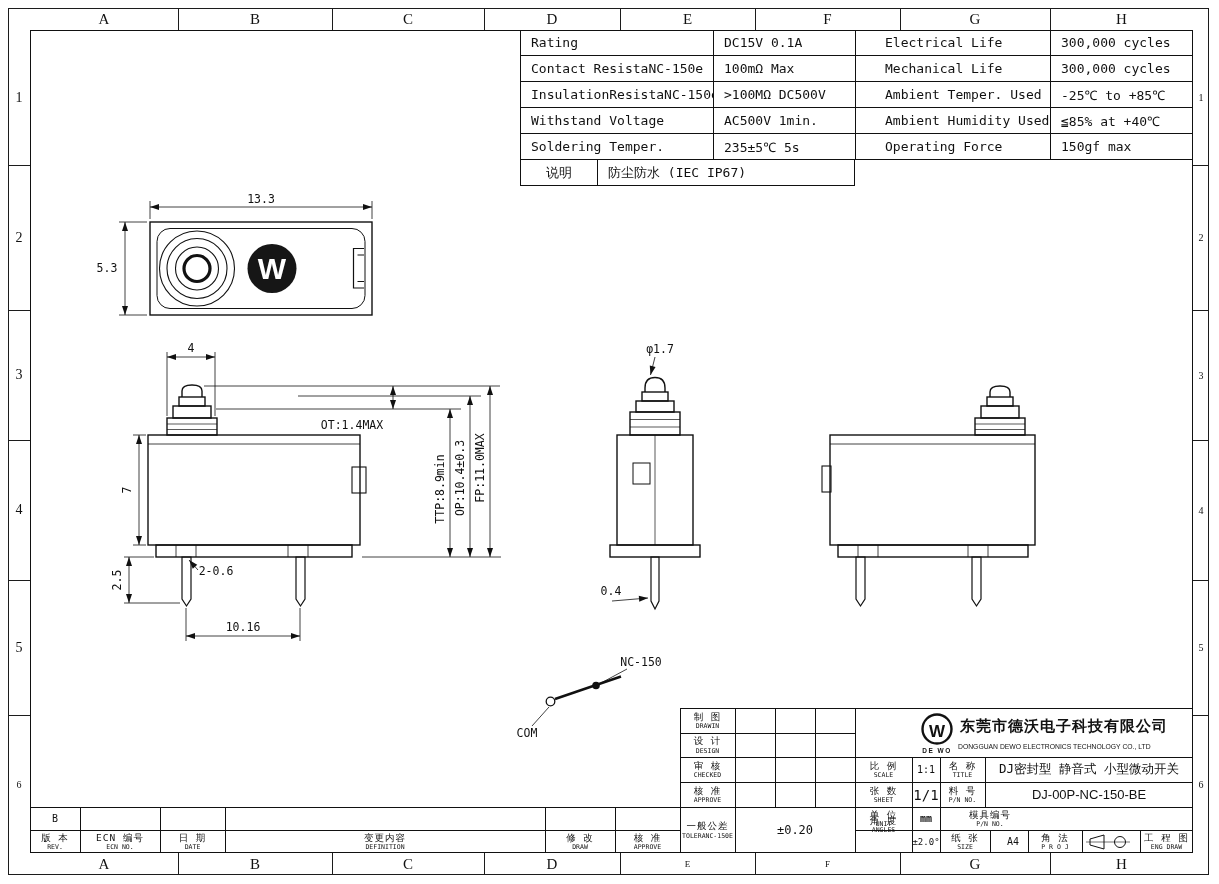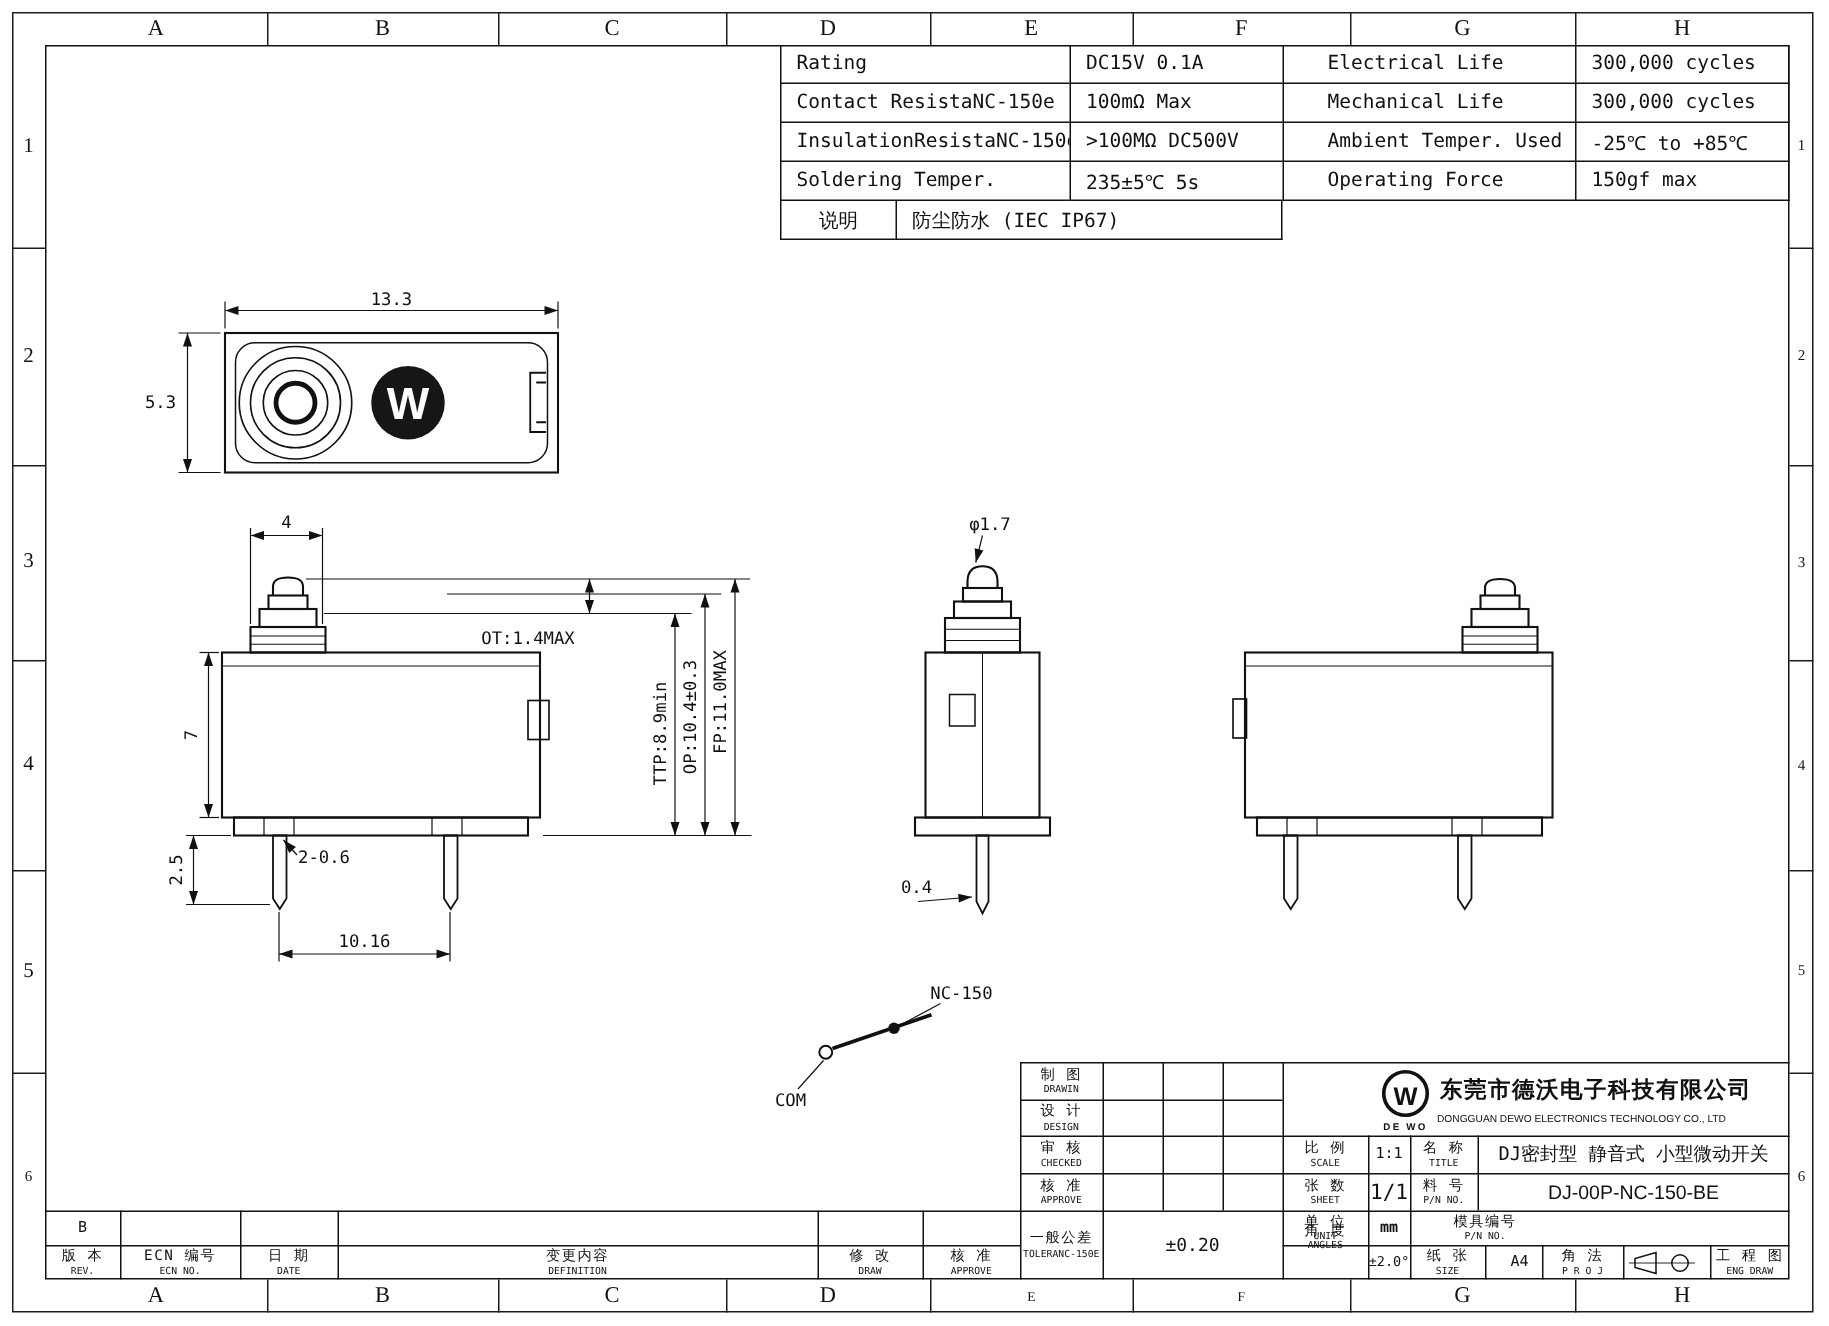--- a/index.html
+++ b/index.html
@@ -107,20 +107,26 @@
     <div class="sc c3">Mechanical Life</div>
     <div class="sc c4">300,000 cycles</div>
   </div>
   <div class="srow">
     <div class="sc c1">InsulationResistaNC-150e</div>
     <div class="sc c2">&gt;100MΩ DC500V</div>
     <div class="sc c3">Ambient Temper. Used</div>
     <div class="sc c4">-25℃ to +85℃</div>
   </div>
   <div class="srow">
+    <div class="sc c1">Withstand Voltage</div>
+    <div class="sc c2">AC500V 1min.</div>
+    <div class="sc c3">Ambient Humidity Used</div>
+    <div class="sc c4">≦85% at +40℃</div>
+  </div>
+  <div class="srow">
     <div class="sc c1">Soldering Temper.</div>
     <div class="sc c2">235±5℃ 5s</div>
     <div class="sc c3">Operating Force</div>
     <div class="sc c4">150gf max</div>
   </div>
   <div class="srow">
     <div class="sc n1 ctr">说明</div>
     <div class="sc n2">防尘防水 (IEC IP67)</div>
   </div>
 </div>

